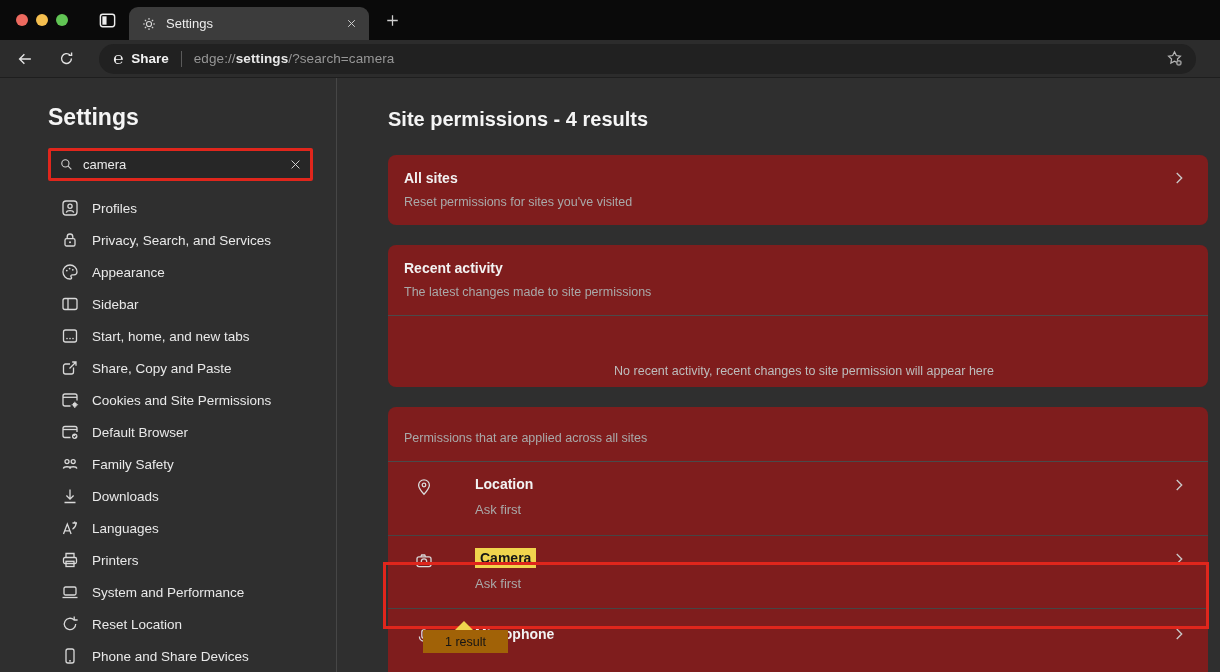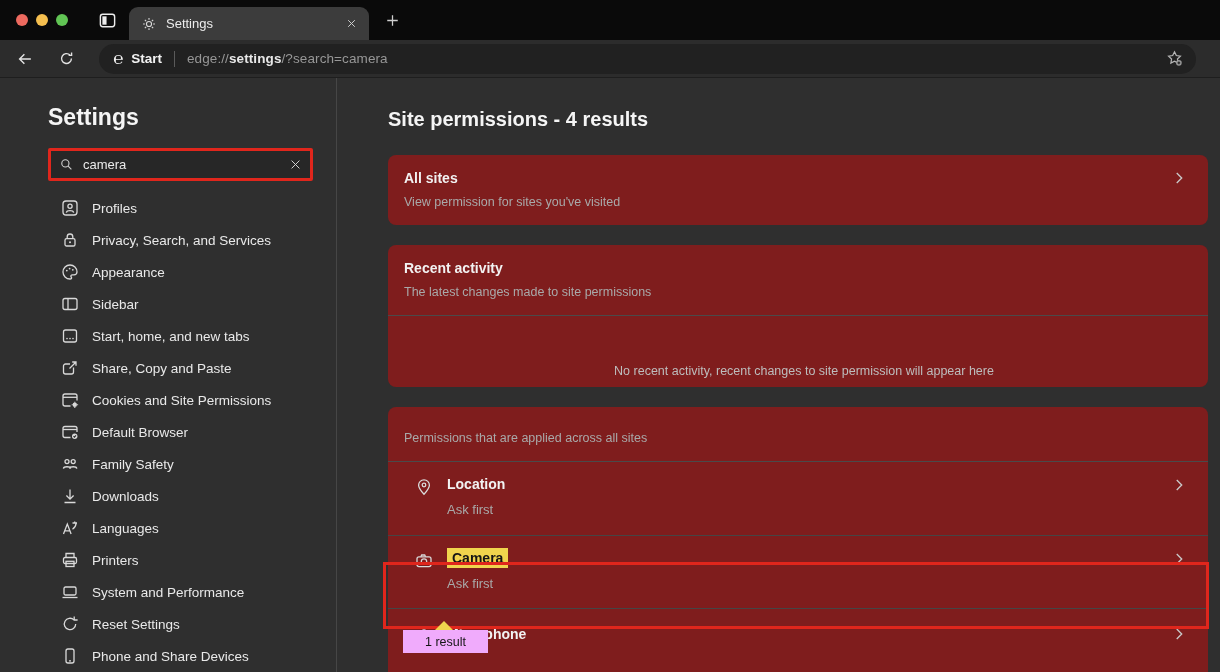--- a/index.html
+++ b/index.html
@@ -77,36 +77,36 @@
   .card-head { padding:15px 16px 16px 16px; }
   .card-title { font-size:14px; font-weight:700; color:#f2f2f2; }
   .card-sub { font-size:12.5px; color:#a9a9a9; margin-top:9px; }
   .card-chevron { position:absolute; top:14px; right:20px; cursor:pointer; }
   .card-divider { height:1px; background:#4a4a4a; }
   .empty-text { font-size:12.5px; color:#bdbdbd; padding:48px 16px 22px 28px;text-align:center; }
 
   .perm-row { position:relative; height:73px; padding:14px 16px 0 26px; display:flex; gap:0; cursor:pointer; }
   .perm-row + .perm-row { border-top:1px solid #454545; }
   .perm-icon { width:20px; height:20px; color:#d9d9d9; margin-top:1px; }
-  .perm-texts { margin-left:13px; }
+  .perm-texts { margin-left:41px; }
   .perm-label { font-size:14px; font-weight:700; color:#f2f2f2; }
   .perm-status { font-size:13px; color:#a9a9a9; margin-top:10px; }
   .row-chevron { position:absolute; top:14px; right:20px; }
   .card-permissions { height:290px; overflow:hidden; }
 
   .hl-label { background:#f0d44d; color:#151515; padding:2px 5px; font-weight:700; }
 
   
   .anno-camera-box {
     position:absolute; left:383px; top:562px; width:826px; height:67px;
     border:3px solid #e0261c; pointer-events:none; z-index:5;
   }
   .result-badge {
-    position:absolute; left:403px; top:630px; width:85px; height:23px; z-index:6;
-    background:#f0abfc; color:#151515; font-size:12.5px;
+    position:absolute; left:423px; top:630px; width:85px; height:23px; z-index:6;
+    background:#a16207; color:#151515; font-size:12.5px;
     display:flex; align-items:center; justify-content:center;
   }
   .result-badge::before {
     content:""; position:absolute; top:-9px; left:32px;
     border-left:9px solid transparent; border-right:9px solid transparent;
     border-bottom:9px solid #f0d44d;
   }
 </style>
 </head>
 <body>
@@ -153,21 +153,21 @@
     </svg>
   </span>
   <span class="nav-icon">
     <svg width="17" height="17" viewBox="0 0 20 20" fill="none" stroke="#e3e3e3" stroke-width="1.6">
       <path d="M15.8 10a5.8 5.8 0 1 1-1.7-4.1"></path>
       <path d="M16 2.8v3.5h-3.5"></path>
     </svg>
   </span>
   <div class="urlbar">
     <span class="edge-logo">℮</span>
-    <span class="edge-label">Start</span>
+    <span class="edge-label">Share</span>
     <span class="url-sep"></span>
     <span class="url-text"><span>edge://</span><span class="url-host">settings</span><span>/?search=camera</span></span>
     <span class="url-spacer"></span>
     <span>
       <svg width="19" height="19" viewBox="0 0 20 20" fill="none" stroke="#b5b5b5" stroke-width="1.3">
         <path d="M10 3l1.9 3.9 4.3.6-3.1 3 .7 4.3L10 12.8l-3.8 2 .7-4.3-3.1-3 4.3-.6z"></path>
         <circle cx="14.6" cy="14.6" r="3" fill="#9a9a9a" stroke="none"></circle>
         <path d="M14.6 13.2v2.8M13.2 14.6h2.8" stroke="#212121" stroke-width="1.2"></path>
       </svg>
     </span>
@@ -323,41 +323,41 @@
         </span>
         <span>System and Performance</span>
       </li>
       <li class="side-item">
         <span class="side-icon">
           <svg width="20" height="20" viewBox="0 0 20 20" fill="none" stroke="currentColor" stroke-width="1.3">
             <path d="M15.7 10a5.7 5.7 0 1 1-1.8-4.2"></path>
               <path d="M14.2 2.6v3.4h3.4"></path>
           </svg>
         </span>
-        <span>Reset Settings</span>
+        <span>Reset Location</span>
       </li>
       <li class="side-item">
         <span class="side-icon">
           <svg width="20" height="20" viewBox="0 0 20 20" fill="none" stroke="currentColor" stroke-width="1.3">
             <rect x="6" y="3" width="8" height="14" rx="2"></rect>
               <path d="M9 14.8h2"></path>
           </svg>
         </span>
         <span>Phone and Share Devices</span>
       </li>
     </ul>
   </div>
 
   <div class="main">
     <div class="main-heading">Site permissions - 4 results</div>
 
     <div class="card" style="height:70px;">
       <div class="card-head">
         <div class="card-title">All sites</div>
-        <div class="card-sub">View permission for sites you've visited</div>
+        <div class="card-sub">Reset permissions for sites you've visited</div>
       </div>
       <span class="card-chevron">
         <svg width="18" height="18" viewBox="0 0 20 20" fill="none" stroke="#c9c9c9" stroke-width="1.5">
             <path d="M7.5 4.5l5.5 5.5-5.5 5.5"></path>
           </svg>
       </span>
     </div>
 
     <div class="card" style="height:142px;">
       <div class="card-head">

